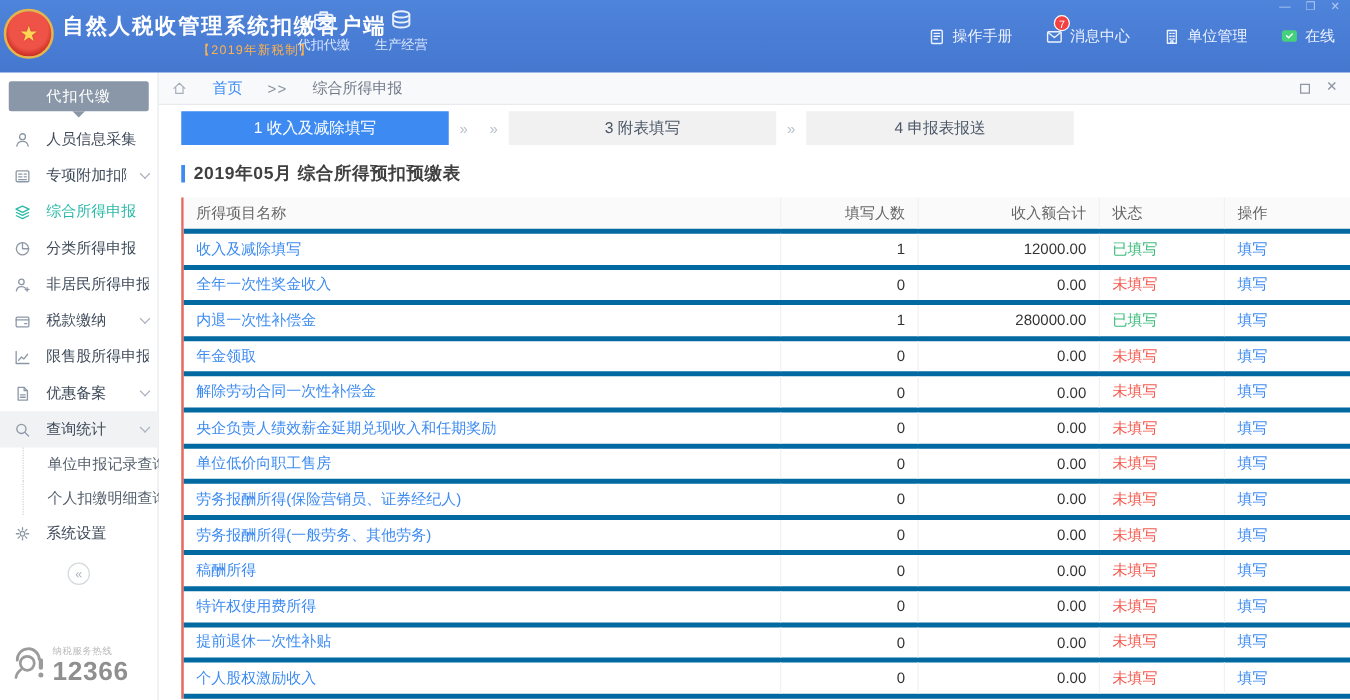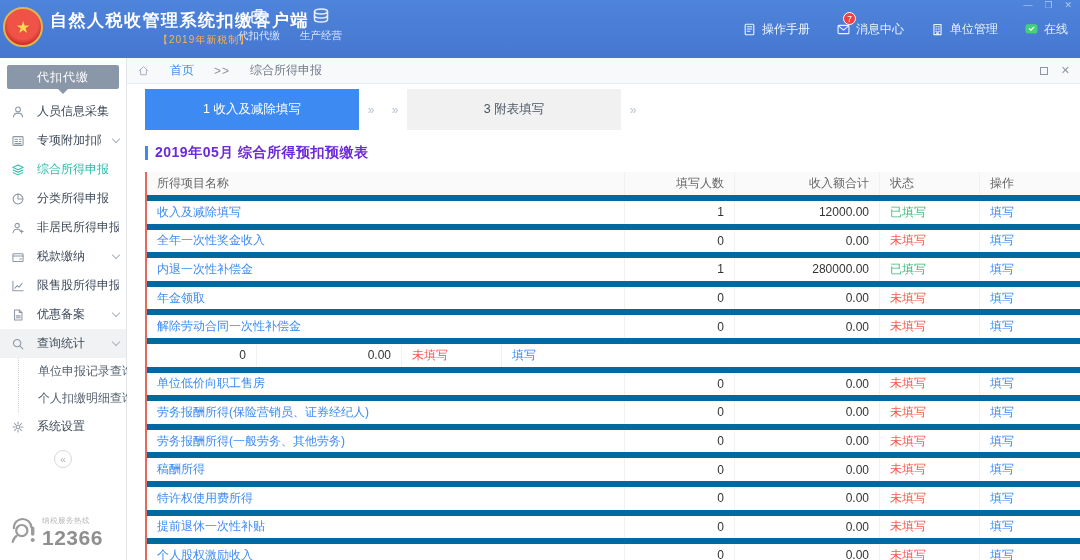--- a/index.html
+++ b/index.html
@@ -58,29 +58,29 @@
   .crumb-home-icn svg{width:13px;height:13px}
   .crumb-link{color:#3d8bf2;cursor:pointer}
   .crumb-sep{color:#8a94a0;letter-spacing:1px}
   .crumb-right{margin-left:auto;display:flex;gap:13px;align-items:center;color:#8d96a2;font-size:12px}
   .panel-box{width:8px;height:8px;border:1px solid #8d96a2;display:inline-block;cursor:pointer}
   .panel-x{cursor:pointer;font-size:11px;line-height:1}
 
   
   .main{position:absolute;top:84px;left:127px;right:0;bottom:0;background:#fff;padding:5px 0 0 18px;overflow:hidden}
   .steps{display:flex;align-items:center}
-  .step{width:214px;height:41px;display:flex;align-items:center;justify-content:center;font-size:12.5px;background:#f1f1f2;color:#4a5665;cursor:pointer}
+  .step{width:214px;height:27px;display:flex;align-items:center;justify-content:center;font-size:12.5px;background:#f1f1f2;color:#4a5665;cursor:pointer}
   .step.active{background:#3d8bf2;color:#fff}
   .step-sep{width:24px;text-align:center;color:#b9c2cc;font-size:12px}
   .period{display:flex;align-items:center;gap:7px;margin:14px 0 10px}
   .period-bar{width:3px;height:14px;background:#3d8bf2}
-  .period-title{font-size:14px;font-weight:bold;color:#6d28d9;letter-spacing:.5px}
+  .period-title{font-size:14px;font-weight:bold;color:#404040;letter-spacing:.5px}
 
   .table{border-left:2px solid #e4695e}
-  .trow{display:flex;height:28.6px;border-bottom:6px solid #0369a1;font-size:12px}
+  .trow{display:flex;height:28.6px;border-bottom:4px solid #0369a1;font-size:12px}
   .trow.thead{background:#fafafa;color:#666;height:29px}
   .cell{padding:0 10px;overflow:hidden;white-space:nowrap;height:100%;display:flex;align-items:center}
   .cell.bordered{border-right:1px solid #f1f1f2}
   .c-name{flex:1}
   .c-count{width:110px;justify-content:flex-end;text-align:right}
   .c-amount{width:145px;justify-content:flex-end;text-align:right}
   .c-status{width:100px}
   .c-action{width:100px}
   .row-link{color:#3d8bf2;text-decoration:none;cursor:pointer}
   .num{color:#333}
@@ -311,20 +311,21 @@
   </span>
 </div>
 
 <div class="main">
   <div class="steps" id="steps">
       <div class="step active">1 收入及减除填写</div>
       <span class="step-sep">»</span>
       <span class="step-sep">»</span>
       <div class="step">3 附表填写</div>
       <span class="step-sep">»</span>
+      <div class="step">4 申报表报送</div>
     </div>
 
   <div class="period">
     <span class="period-bar"></span>
     <span class="period-title">2019年05月  综合所得预扣预缴表</span>
   </div>
 
   <div class="table">
     <div class="trow thead">
       <div class="cell c-name bordered">所得项目名称</div>
@@ -393,20 +394,23 @@
           <div class="cell c-count bordered num">0</div>
           <div class="cell c-amount bordered num">0.00</div>
           <div class="cell c-status bordered">
             <span class="st-pending">未填写</span>
           </div>
           <div class="cell c-action">
             <a class="row-link">填写</a>
           </div>
         </div>
         <div class="trow">
+          <div class="cell c-name bordered">
+            <a class="row-link">央企负责人绩效薪金延期兑现收入和任期奖励</a>
+          </div>
           <div class="cell c-count bordered num">0</div>
           <div class="cell c-amount bordered num">0.00</div>
           <div class="cell c-status bordered">
             <span class="st-pending">未填写</span>
           </div>
           <div class="cell c-action">
             <a class="row-link">填写</a>
           </div>
         </div>
         <div class="trow">

